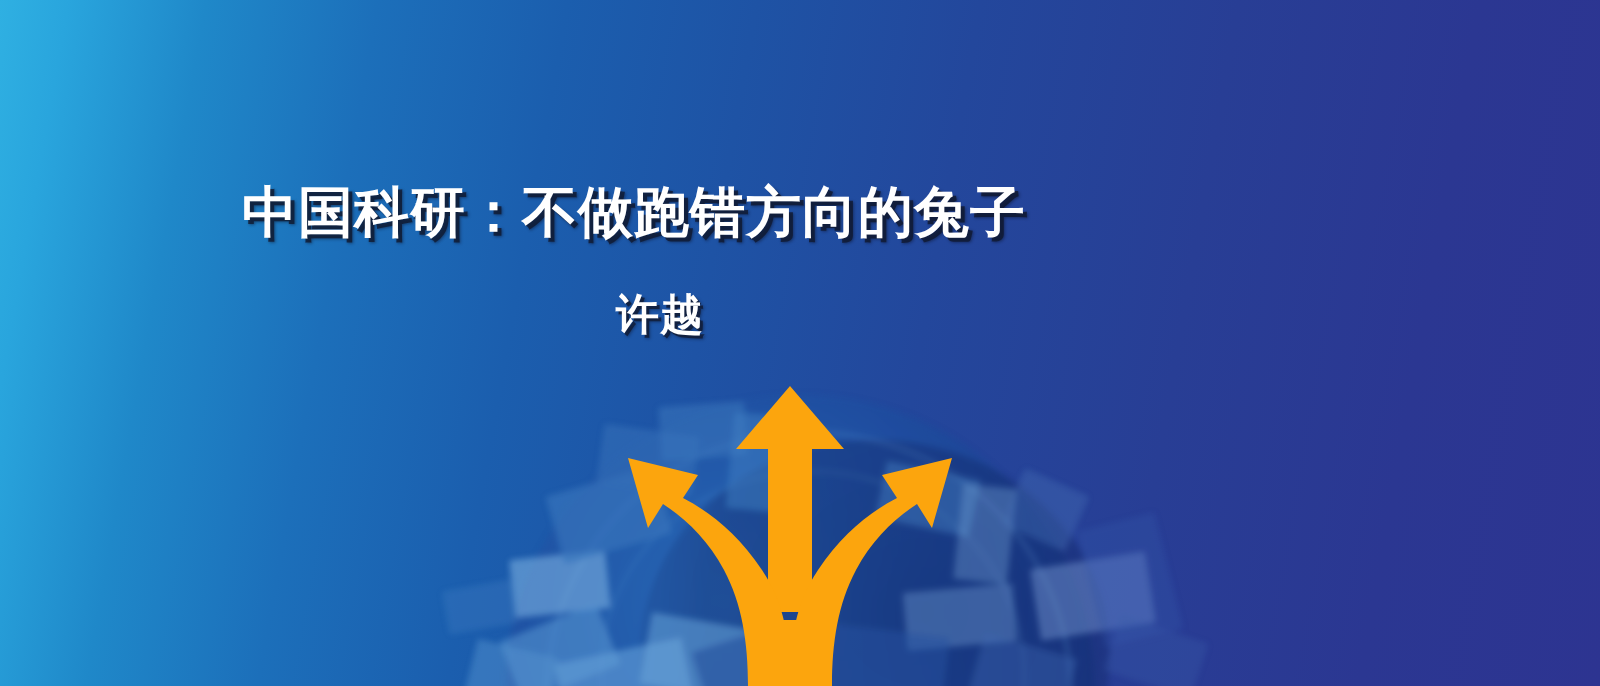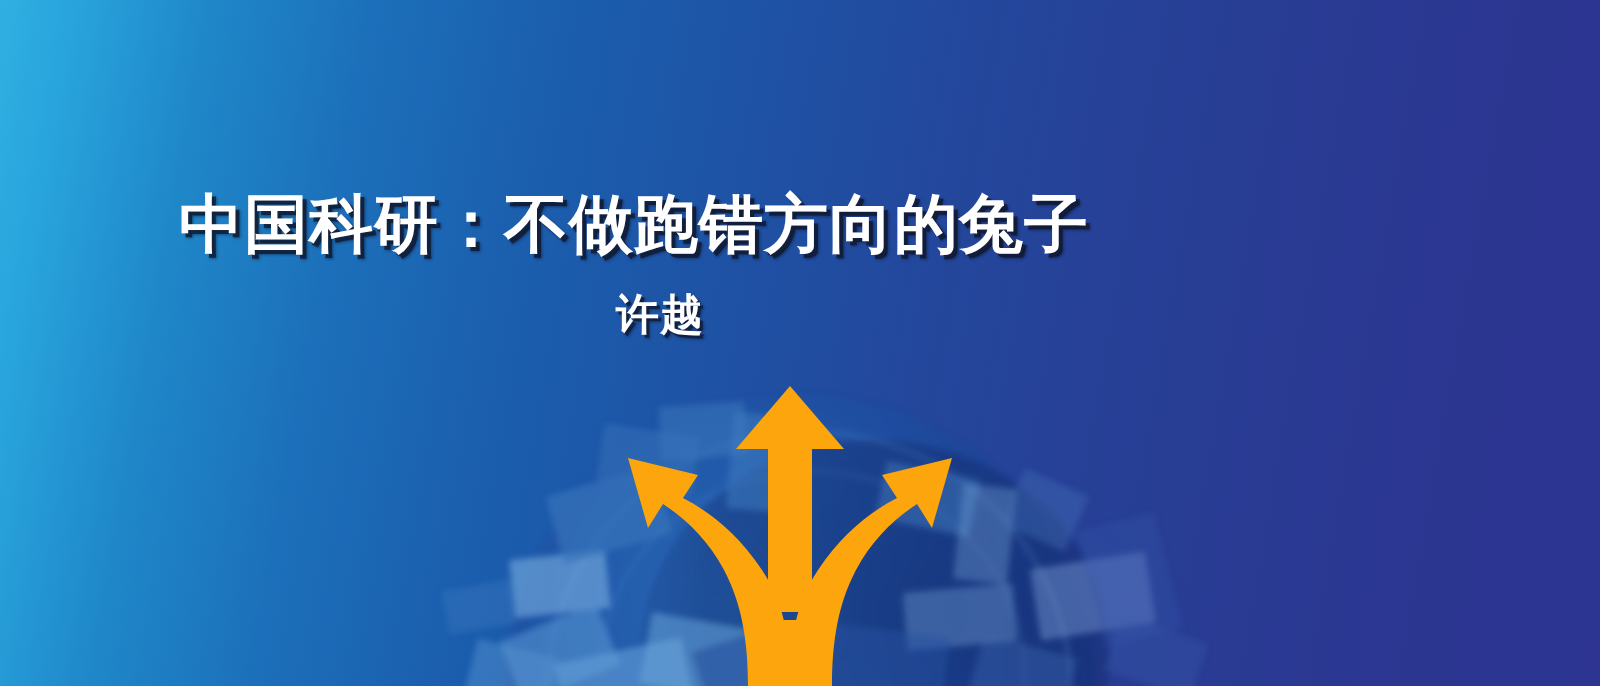--- a/index.html
+++ b/index.html
@@ -97,24 +97,24 @@
   .title-block {
     position: absolute;
     left: 0;
     top: 0;
     width: 1600px;
     text-align: center;
   }
   .slide-title {
     position: absolute;
     left: 0;
-    top: 192px;
+    top: 185px;
     width: 1268px;
     text-align: center;
-    font-size: 64px;
+    font-size: 55px;
     line-height: 1;
     font-weight: bold;
     color: #FFFFFF;
     letter-spacing: 1px;
     text-shadow: 4px 4px 0 rgba(17,24,46,0.78), 5px 5px 3px rgba(10,16,36,0.45);
     white-space: nowrap;
   }
   .slide-subtitle {
     position: absolute;
     left: 0;

